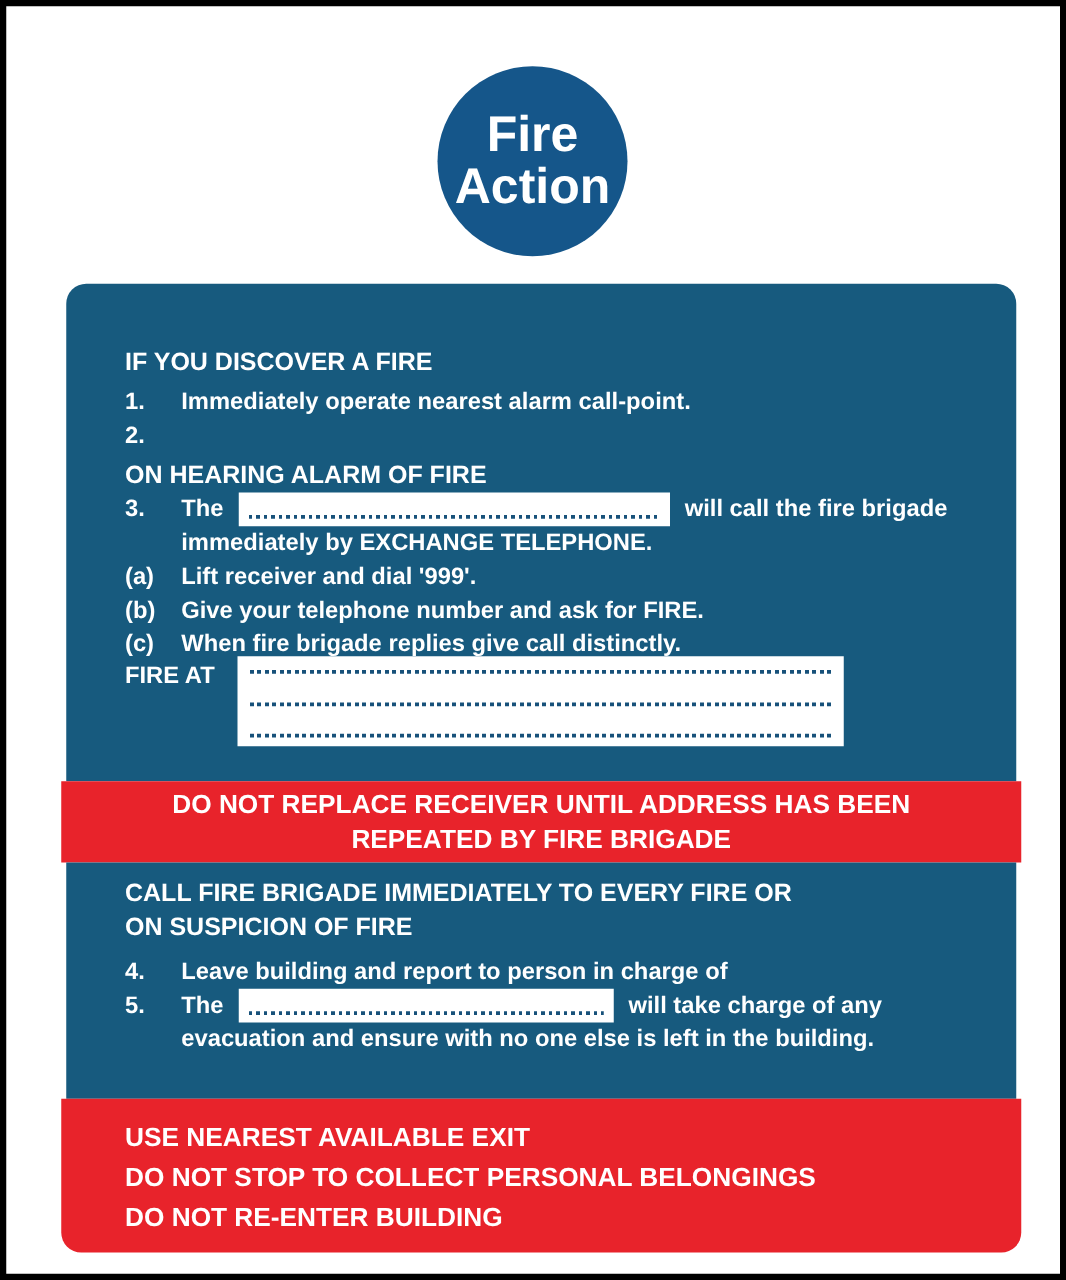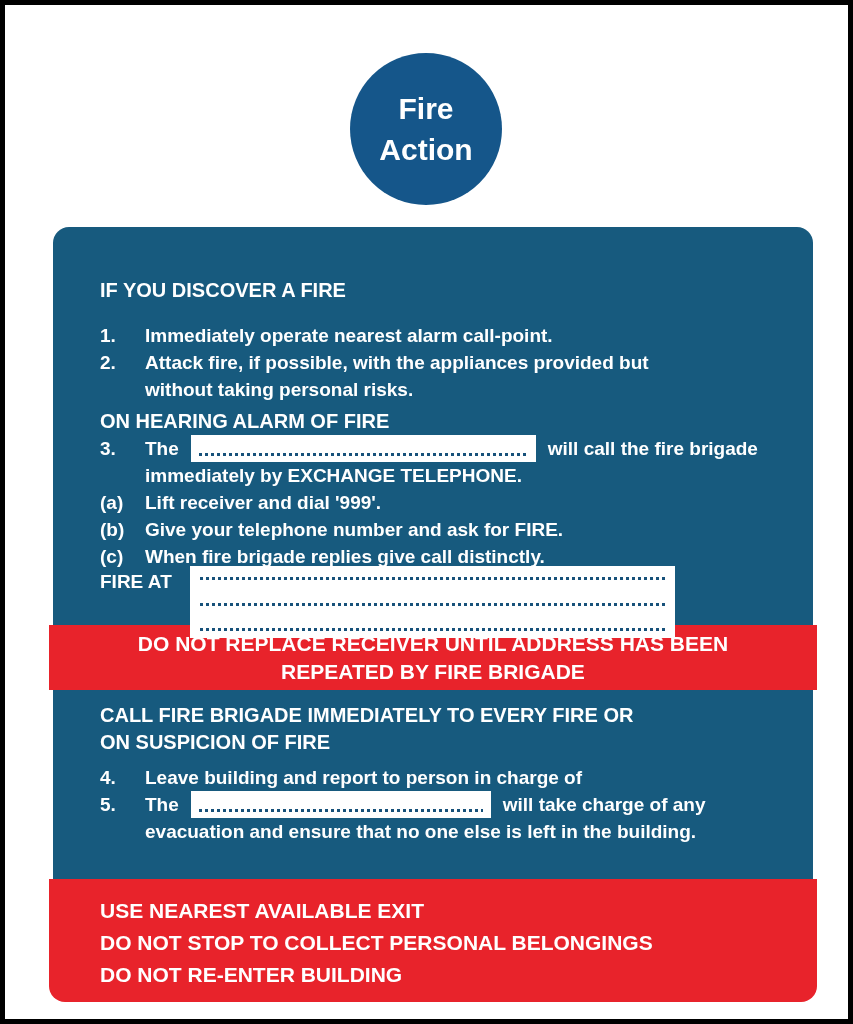--- a/index.html
+++ b/index.html
@@ -15,41 +15,41 @@
 
   
   .badge {
     position: absolute; left: 345px; top: 48px;
     width: 152px; height: 152px;
     background: var(--circle_blue, #15568A);
     border-radius: 50%;
     display: flex; flex-direction: column;
     align-items: center; justify-content: center;
     color: var(--text, #ffffff);
-    font-weight: bold; font-size: 30px; line-height: 41px;
+    font-weight: bold; font-size: 40px; line-height: 41px;
     text-align: center;
   }
 
   
   .panel { position: absolute; left: 44px; top: 222px; width: 768px; }
 
   .blue-sec {
     background: var(--blue, #175A7E);
     margin: 0 4px;
     color: var(--text, #ffffff);
     font-weight: bold;
   }
   .sec1 {
     border-radius: 16px 16px 0 0;
     height: 398px;
     padding: 50px 50px 0 47px;
     font-size: 19px; line-height: 27px;
   }
   .sec1 .h { font-size: 20px; line-height: 27px; }
-  .h1 { margin-bottom: 18px; }
+  .h1 { margin-bottom: 4px; }
   .h2 { margin-top: 5px; }
 
   .row { display: flex; }
   .num { flex: 0 0 45px; }
 
   .inline-row { display: flex; align-items: center; }
   .whitebox {
     background: #ffffff; height: 27px;
     display: flex; align-items: flex-end;
   }
@@ -106,24 +106,20 @@
     <div class="blue-sec sec1">
       <div class="h h1">IF YOU DISCOVER A FIRE</div>
 
       <div class="row">
         <span class="num">1.</span>
         <span>Immediately operate nearest alarm call-point.</span>
       </div>
 
       <div class="row">
         <span class="num">2.</span>
-        <span>
-          <span>Attack fire, if possible, with the appliances provided but</span><br>
-          <span>without taking personal risks.</span>
-        </span>
       </div>
 
       <div class="h h2">ON HEARING ALARM OF FIRE</div>
 
       <div class="row">
         <span class="num">3.</span>
         <span>
           <span class="inline-row">
             <span>The</span>
             <span class="whitebox box3">
@@ -177,21 +173,21 @@
       <div class="row">
         <span class="num">5.</span>
         <span>
           <span class="inline-row">
             <span>The</span>
             <span class="whitebox box5">
                 <span class="dotline"></span>
               </span>
             <span>will take charge of any</span>
           </span>
-          <span>evacuation and ensure that no one else is left in the building.</span>
+          <span>evacuation and ensure with no one else is left in the building.</span>
         </span>
       </div>
     </div>
 
     <div class="red-band band-exit">
       <div>USE NEAREST AVAILABLE EXIT</div>
       <div>DO NOT STOP TO COLLECT PERSONAL BELONGINGS</div>
       <div>DO NOT RE-ENTER BUILDING</div>
     </div>
 

